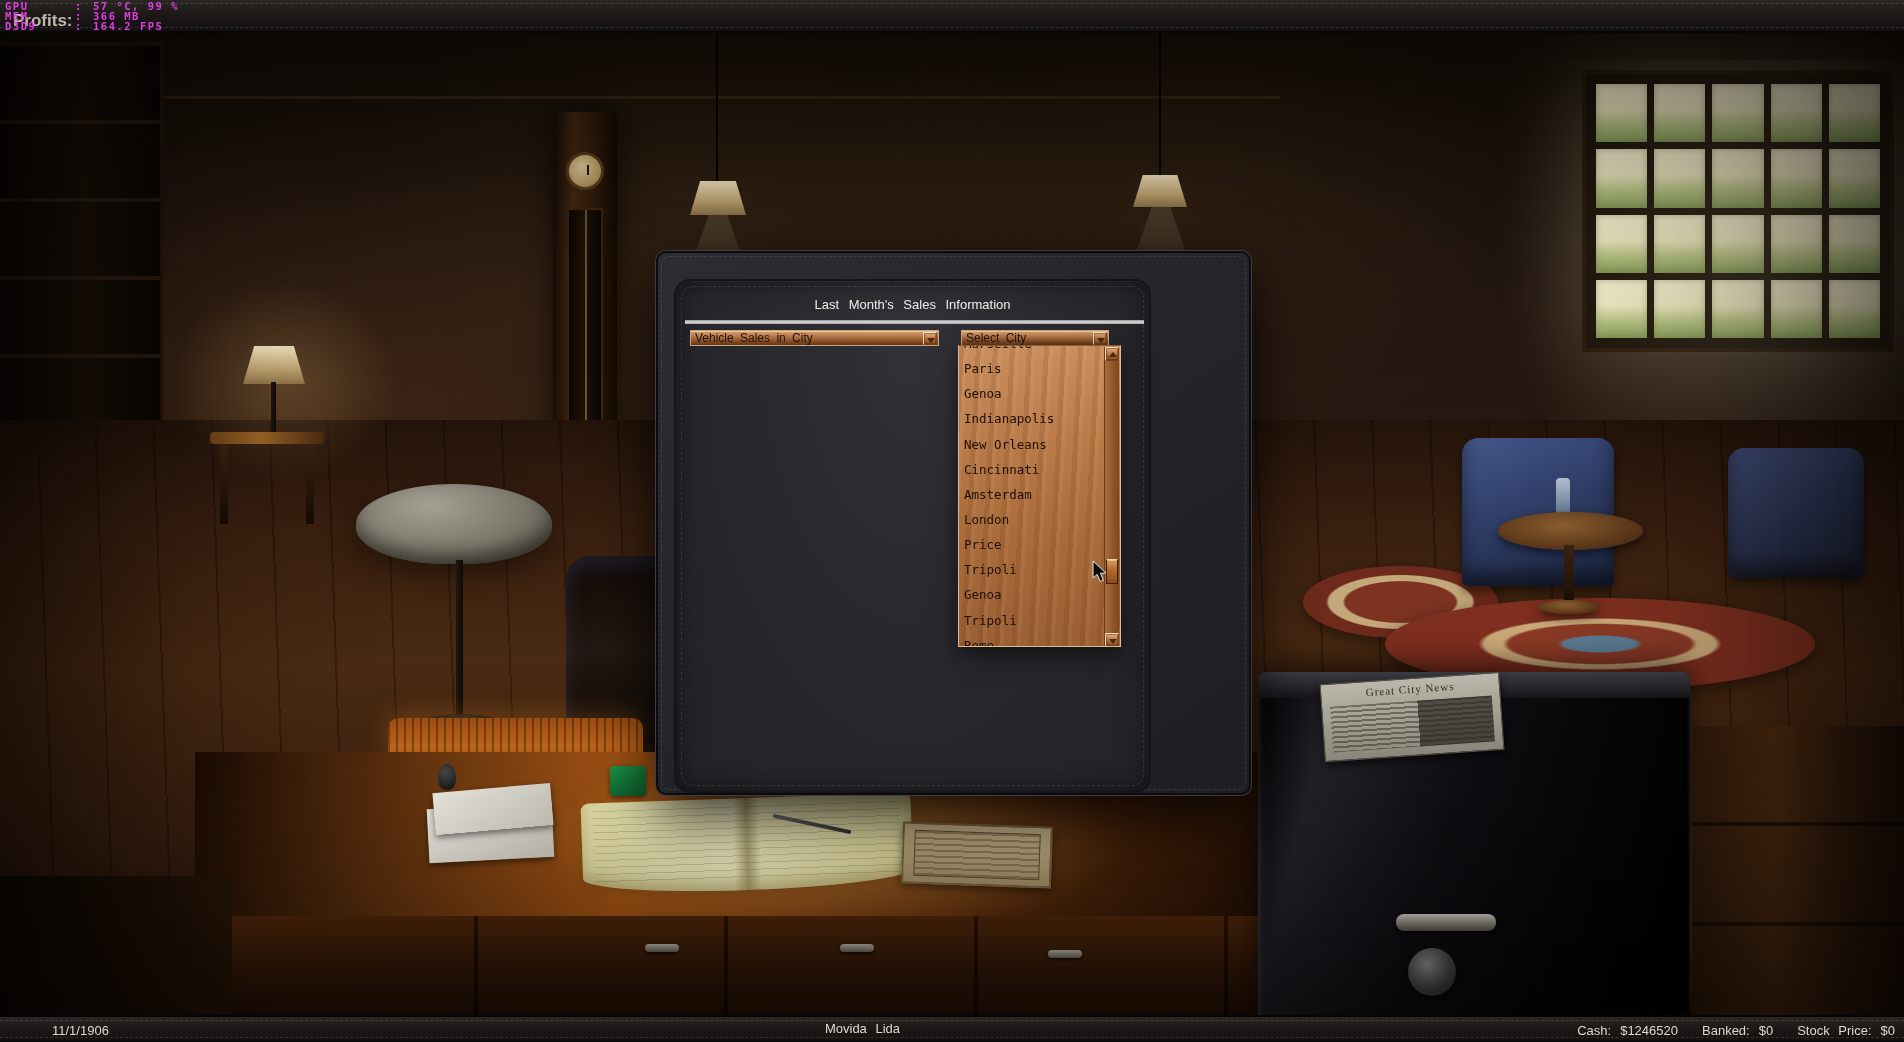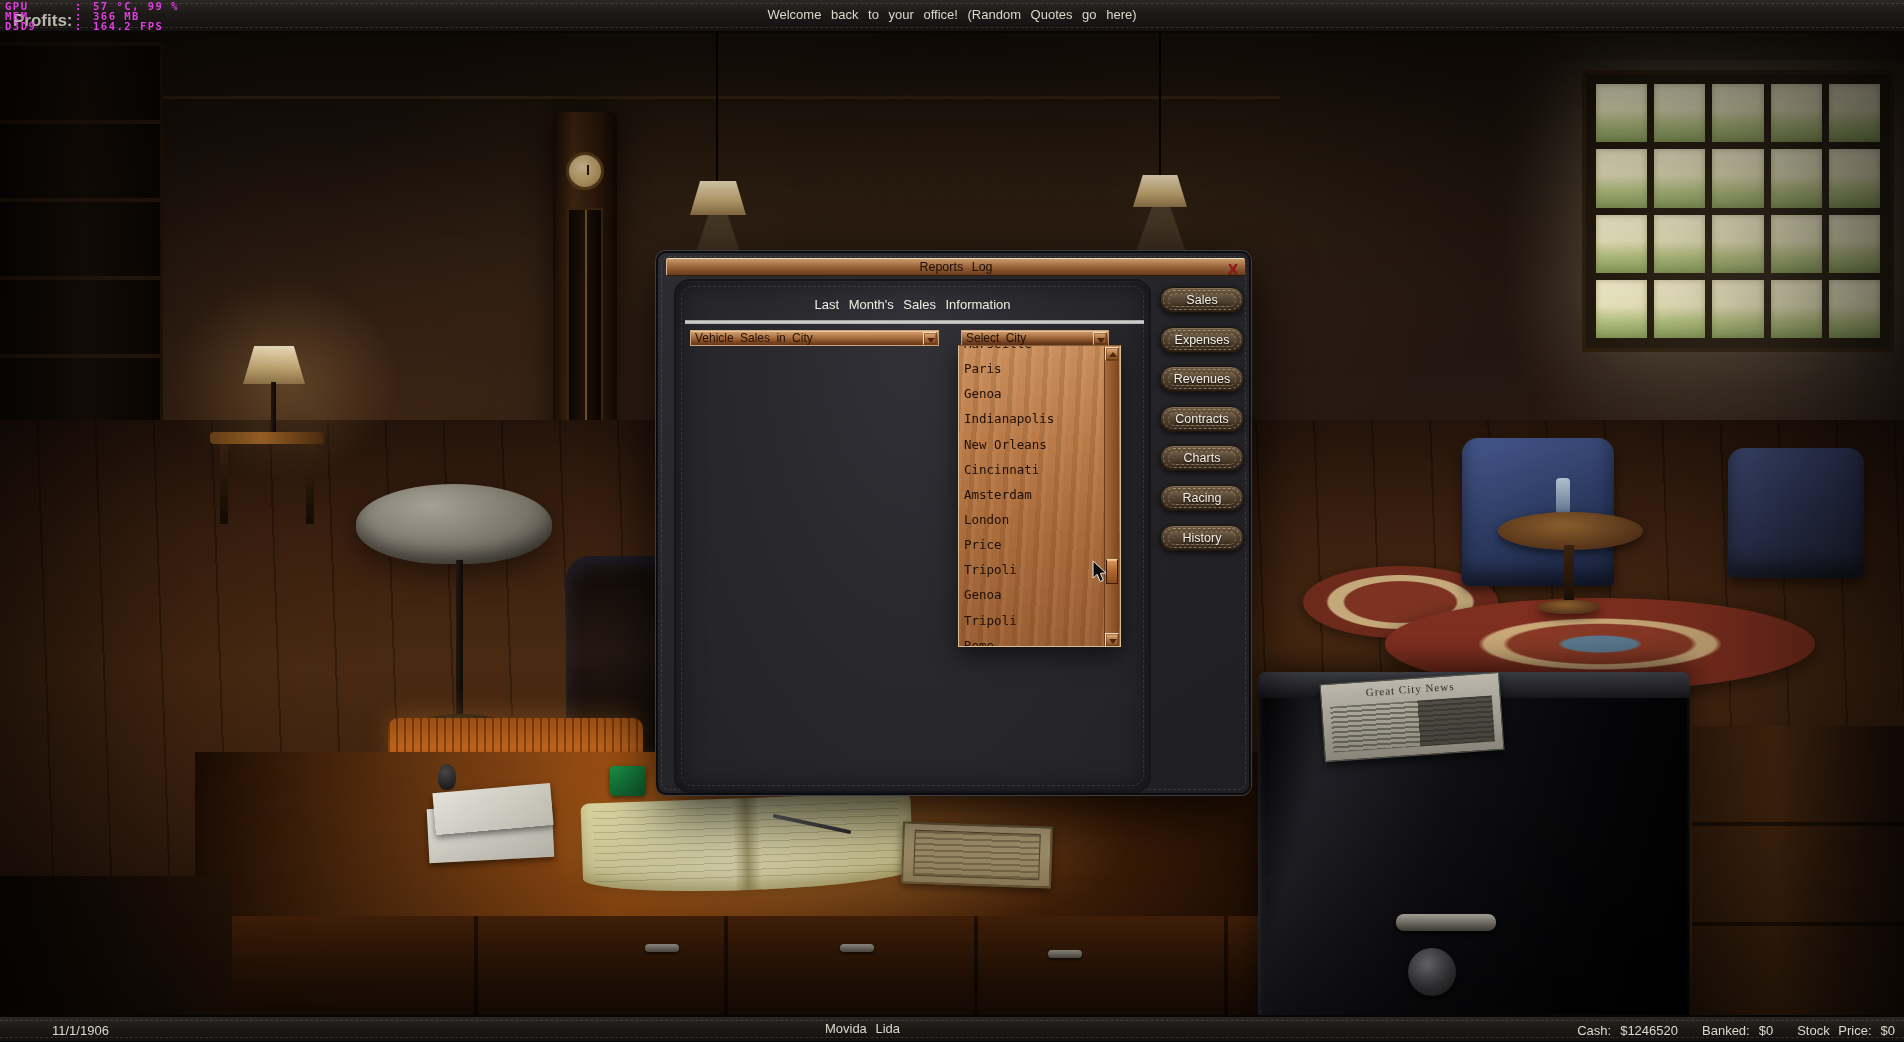--- a/index.html
+++ b/index.html
@@ -351,28 +351,23 @@
       <span>:</span>
       <span>366 MB</span>
     </div>
     <div class="debug-row">
       <span>D3D9</span>
       <span>:</span>
       <span>164.2 FPS</span>
     </div>
   </div>
   <div class="profits-overlay">Profits:</div>
-  <div class="welcome">Welcome back to your office! (Random Quotes go here)</div>
 </div>
 
 <div class="dialog">
-  <div class="titlebar">
-    <span class="titlebar-label">Reports Log</span>
-    <span class="close-btn">X</span>
-  </div>
 
   <div class="panel">
     <div class="panel-heading">Last Month's Sales Information</div>
     <div class="divider"></div>
 
     <div class="combo combo-report">
       <span class="combo-label">Vehicle Sales in City</span>
       <span class="combo-btn">
         <span class="tri-down"></span>
       </span>
@@ -410,43 +405,20 @@
           <span class="tri-down" style="top:5px;"></span>
         </div>
       </div>
     </div>
 
     <svg class="cursor-icon" width="20" height="24" viewBox="0 0 20 24">
       <path d="M2,1 L2,18 L6.2,14.4 L9.2,21.5 L12.3,20.2 L9.4,13.3 L15,13 Z" fill="#0a0a0a" stroke="#e8e8e8" stroke-width="1"></path>
     </svg>
   </div>
 
-  <div class="nav-buttons">
-    <div class="nav-btn">
-        <span>Sales</span>
-      </div>
-    <div class="nav-btn">
-        <span>Expenses</span>
-      </div>
-    <div class="nav-btn">
-        <span>Revenues</span>
-      </div>
-    <div class="nav-btn">
-        <span>Contracts</span>
-      </div>
-    <div class="nav-btn">
-        <span>Charts</span>
-      </div>
-    <div class="nav-btn">
-        <span>Racing</span>
-      </div>
-    <div class="nav-btn">
-        <span>History</span>
-      </div>
-  </div>
 </div>
 
 <div class="bar status-bar">
   <div class="status-text status-date">11/1/1906</div>
   <div class="status-text status-company">Movida Lida</div>
   <div class="status-text status-money">
     <span class="money-pair">
       <span>Cash:</span>
       <span>$1246520</span>
     </span>

